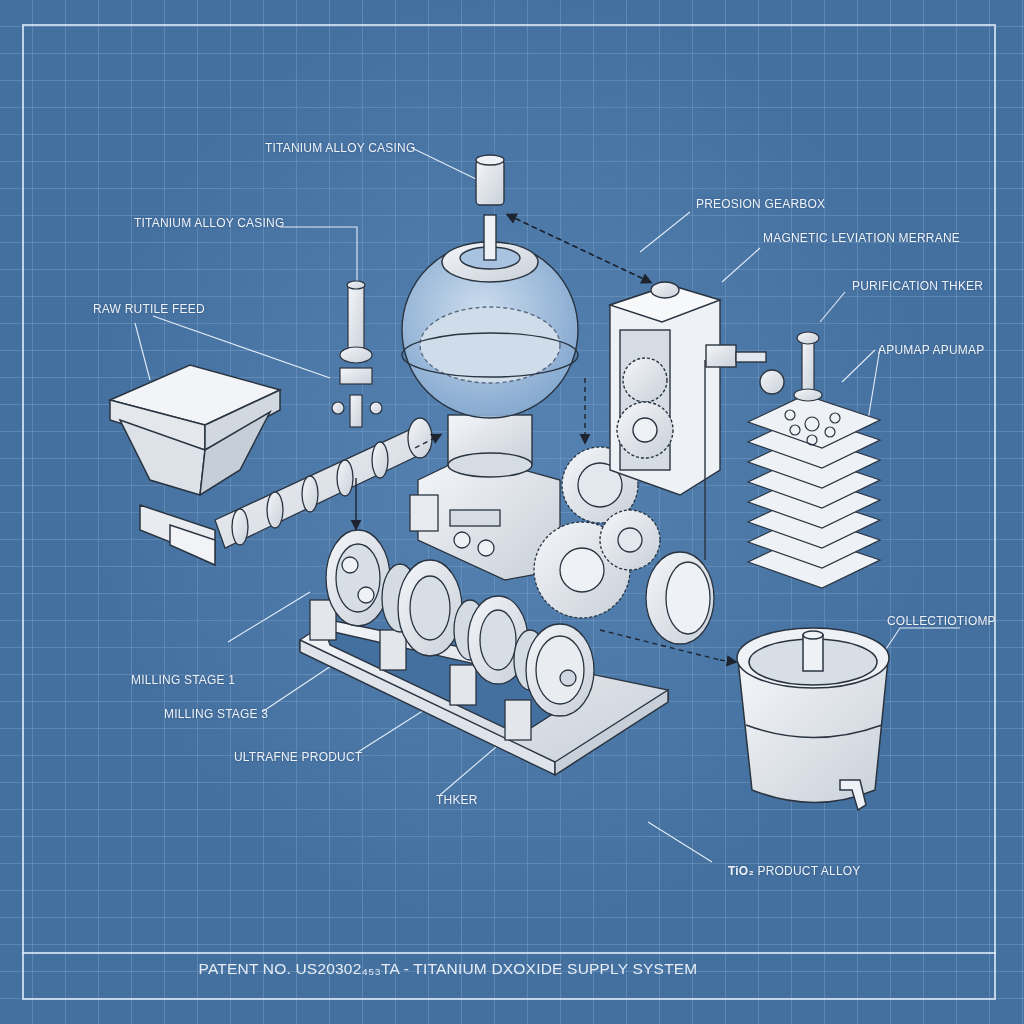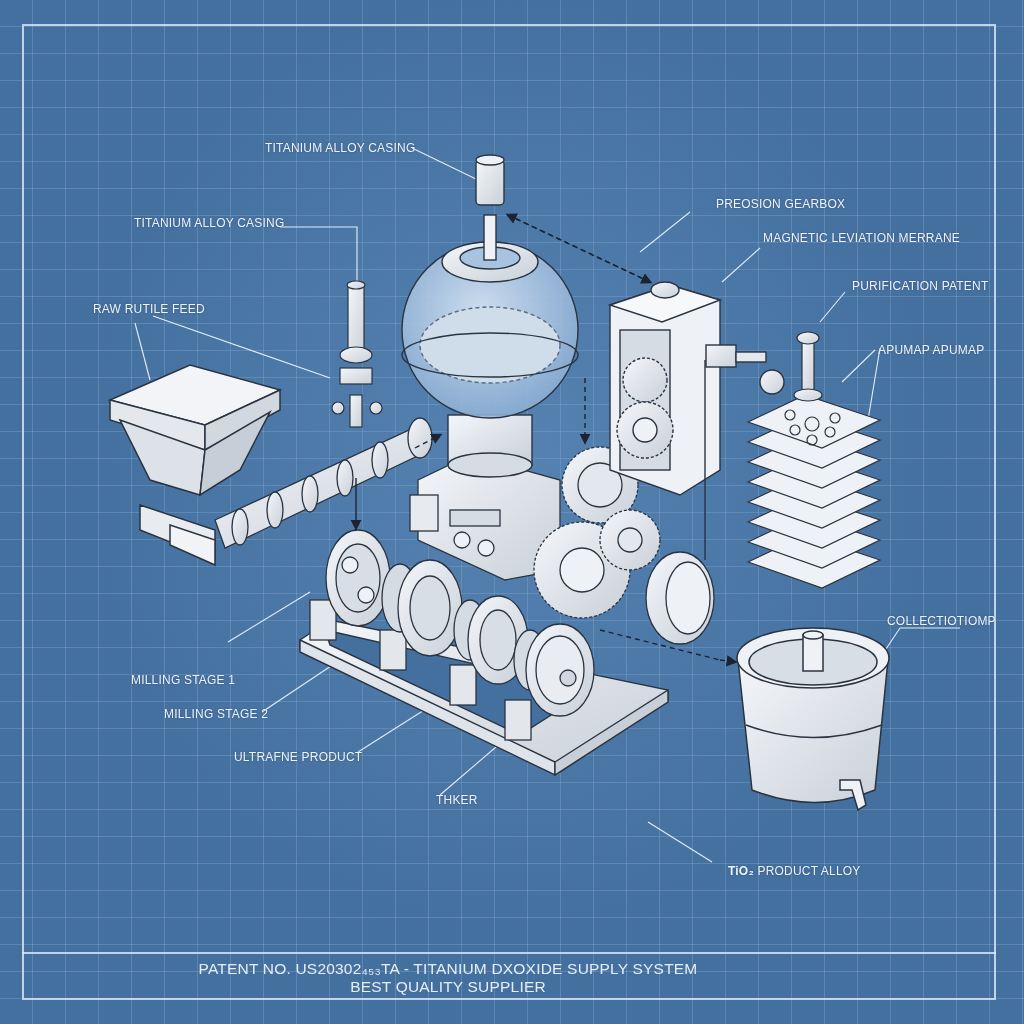--- a/index.html
+++ b/index.html
@@ -202,29 +202,28 @@
       <path d="M720,660 L735,662" marker-end="url(#arr)"></path>
     </g>
     <g stroke="#1d2430" stroke-width="1.4" fill="none">
       <path d="M356,478 L356,528" marker-end="url(#arr)"></path>
     </g>
   </svg>
 
   <span class="lbl" style="left:265px;top:141px;">TITANIUM ALLOY CASING</span>
   <span class="lbl" style="left:134px;top:216px;">TITANIUM ALLOY CASING</span>
   <span class="lbl" style="left:93px;top:302px;">RAW RUTILE FEED</span>
-  <span class="lbl" style="left:696px;top:197px;margin-left:20px;">PREOSION GEARBOX</span>
+  <span class="lbl" style="left:696px;top:197px;">PREOSION GEARBOX</span>
   <span class="lbl" style="left:763px;top:231px;">MAGNETIC LEVIATION MERRANE</span>
-  <span class="lbl" style="left:852px;top:279px;">PURIFICATION PATENT</span>
+  <span class="lbl" style="left:852px;top:279px;">PURIFICATION THKER</span>
   <span class="lbl" style="left:878px;top:343px;">APUMAP APUMAP</span>
   <span class="lbl" style="left:887px;top:614px;">COLLECTIOTIOMP</span>
   <span class="lbl" style="left:131px;top:645px;margin-top:28px;">MILLING STAGE 1</span>
-  <span class="lbl" style="left:164px;top:707px;">MILLING STAGE 2</span>
+  <span class="lbl" style="left:164px;top:707px;">MILLING STAGE 3</span>
   <span class="lbl" style="left:234px;top:750px;">ULTRAFNE PRODUCT</span>
   <span class="lbl" style="left:404px;top:793px;margin-left:32px;">THKER</span>
   <span class="lbl" style="left:728px;top:864px;">
     <span class="tio">TiO₂</span>
     <span>PRODUCT ALLOY</span>
   </span>
 
   <div class="title" style="top:960px;">PATENT NO. US20302₄₅₃TA - TITANIUM DXOXIDE SUPPLY SYSTEM</div>
-  <div class="title sub" style="top:978px;">BEST QUALITY SUPPLIER</div>
 </div>
 
 </body></html>

